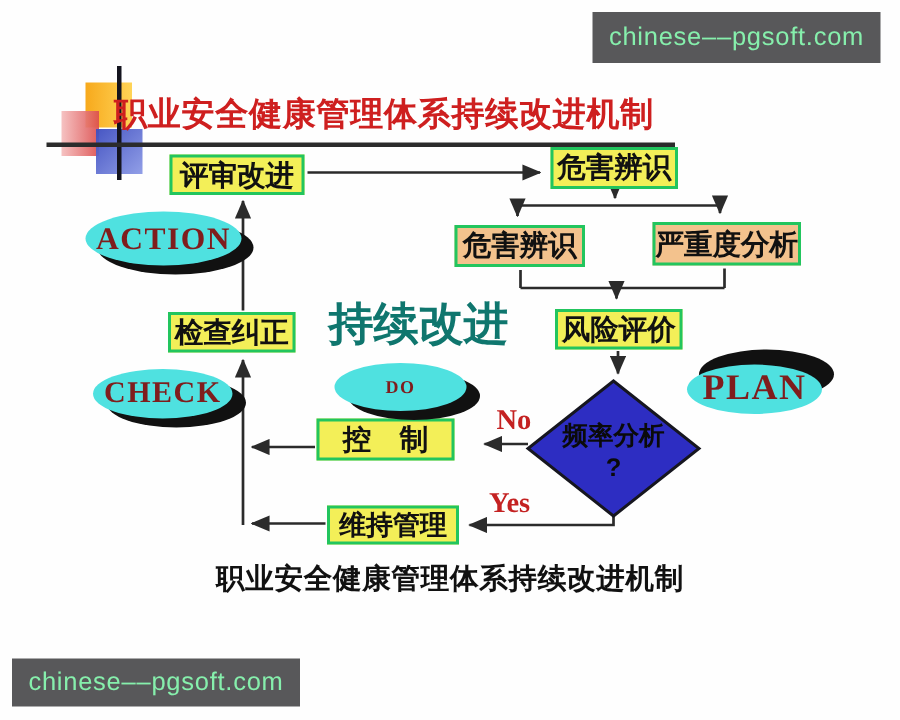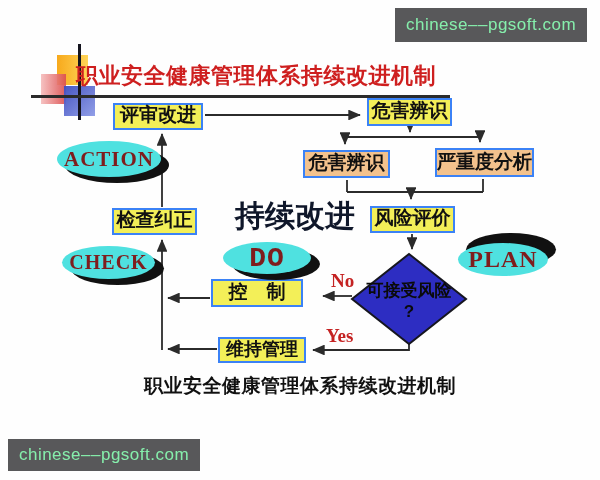--- a/index.html
+++ b/index.html
@@ -18,49 +18,49 @@
   .deco-pink { left: 41px; top: 74px; width: 25px; height: 30px;
                background: linear-gradient(to right, #f5bdbd, #dc4e4e); opacity: 0.92; }
   .deco-blue { left: 64px; top: 86px; width: 31px; height: 30px;
                background: linear-gradient(135deg, #3d4dc0, #8c9ae6); opacity: 0.95; }
   .deco-vline { position: absolute; left: 78px; top: 44px; width: 2.5px; height: 76px; background: #14141e; }
   .deco-hline { position: absolute; left: 31px; top: 95px; width: 419px; height: 2.5px; background: #2b2b2b; }
 
   .page-title { position: absolute; left: 76px; top: 61px; width: 380px;
                 font-size: 22px; font-weight: bold; color: #ce1f1f; letter-spacing: 0.5px; white-space: nowrap; }
 
-  .box { position: absolute; border: 2px solid #3b82f6; color: #111; font-weight: bold;
-         display: flex; align-items: flex-end; justify-content: center; font-size: 19px; white-space: nowrap; }
+  .box { position: absolute; border: 2px solid #22c55e; color: #111; font-weight: bold;
+         display: flex; align-items: center; justify-content: center; font-size: 19px; white-space: nowrap; }
   .ybox { background: #f3ef58; }
   .sbox { background: #f3c28d; }
   .b-review   { left: 113px; top: 103px; width: 90px;  height: 27px; }
   .b-hazard   { left: 367px; top: 98px;  width: 85px;  height: 28px; }
   .b-freq     { left: 303px; top: 150px; width: 87px;  height: 28px; }
   .b-severity { left: 435px; top: 148px; width: 99px;  height: 29px; }
   .b-risk     { left: 370px; top: 206px; width: 85px;  height: 27px; }
   .b-checkc   { left: 112px; top: 208px; width: 85px;  height: 27px; }
   .b-control  { left: 211px; top: 279px; width: 92px; height: 28px; }
   .b-maintain { left: 218px; top: 337px; width: 88px;  height: 26px; font-size: 18px; }
 
   .ell-shadow { position: absolute; background: #111; border-radius: 50%; }
   .ell { position: absolute; background: #4fe1e0; border-radius: 50%;
          display: flex; align-items: center; justify-content: center;
          font-family: "Liberation Serif", serif; font-weight: bold; color: #7f1d1d;
          font-size: 21px; letter-spacing: 1px; }
   .e-action    { left: 57px;  top: 141px; width: 104px; height: 36px; }
   .e-action-sh { left: 65px;  top: 147px; width: 104px; height: 36px; }
   .e-check     { left: 62px;  top: 246px; width: 93px;  height: 33px; font-size: 20px; }
   .e-check-sh  { left: 71px;  top: 252px; width: 93px;  height: 33px; }
-  .e-do        { left: 223px; top: 242px; width: 88px;  height: 32px; font-size: 28px; font-family: Liberation Mono, monospace; }
+  .e-do        { left: 223px; top: 242px; width: 88px;  height: 32px; font-size: 12px; }
   .e-do-sh     { left: 232px; top: 248px; width: 88px;  height: 32px; }
   .e-plan      { left: 458px; top: 227px; width: 90px;  height: 33px; font-size: 24px; margin-top: 16px; }
   .e-plan-sh   { left: 466px; top: 233px; width: 90px;  height: 33px; }
 
   .center-label { position: absolute; left: 219px; top: 196px; font-size: 30px; font-weight: bold;
-                  color: #0f172a; letter-spacing: 0px; white-space: nowrap; margin-left: 16px; }
+                  color: #0f766e; letter-spacing: 0px; white-space: nowrap; }
 
   .decision-text { position: absolute; left: 352px; top: 280px; width: 114px; text-align: center;
                    font-size: 17px; font-weight: bold; color: #0a0a0a; line-height: 1.25; }
 
   .edge-label { position: absolute; font-family: "Liberation Serif", serif; font-weight: bold;
                 font-size: 19px; color: #c42222; }
   .l-no  { left: 331px; top: 270px; }
   .l-yes { left: 326px; top: 325px; }
 
   .caption { position: absolute; left: 0; top: 373px; width: 600px; text-align: center;
@@ -153,21 +153,21 @@
     </div>
 
   <div class="ell-shadow e-plan-sh"></div>
   <div class="ell e-plan">
       <span>PLAN</span>
     </div>
 
   <div class="center-label">持续改进</div>
 
   <div class="decision-text">
-    <div>可接受风险</div>
+    <div>频率分析</div>
     <div>?</div>
   </div>
 
   <div class="edge-label l-no">No</div>
   <div class="edge-label l-yes">Yes</div>
 
   <div class="caption">职业安全健康管理体系持续改进机制</div>
 
   <div class="wm wm-bottom">
       <span>chinese––pgsoft.com</span>

